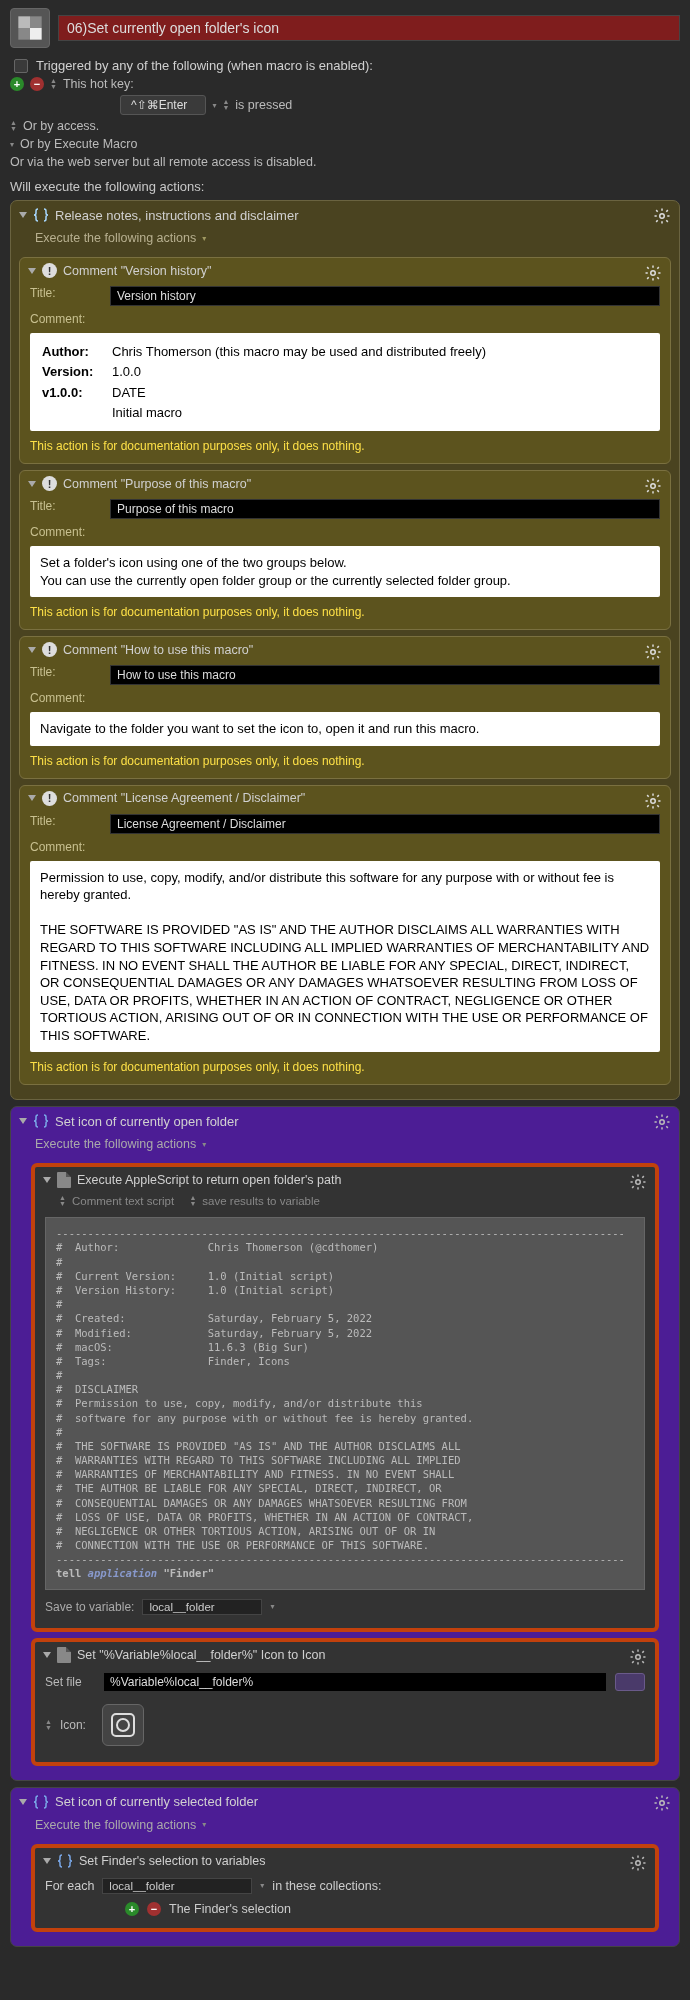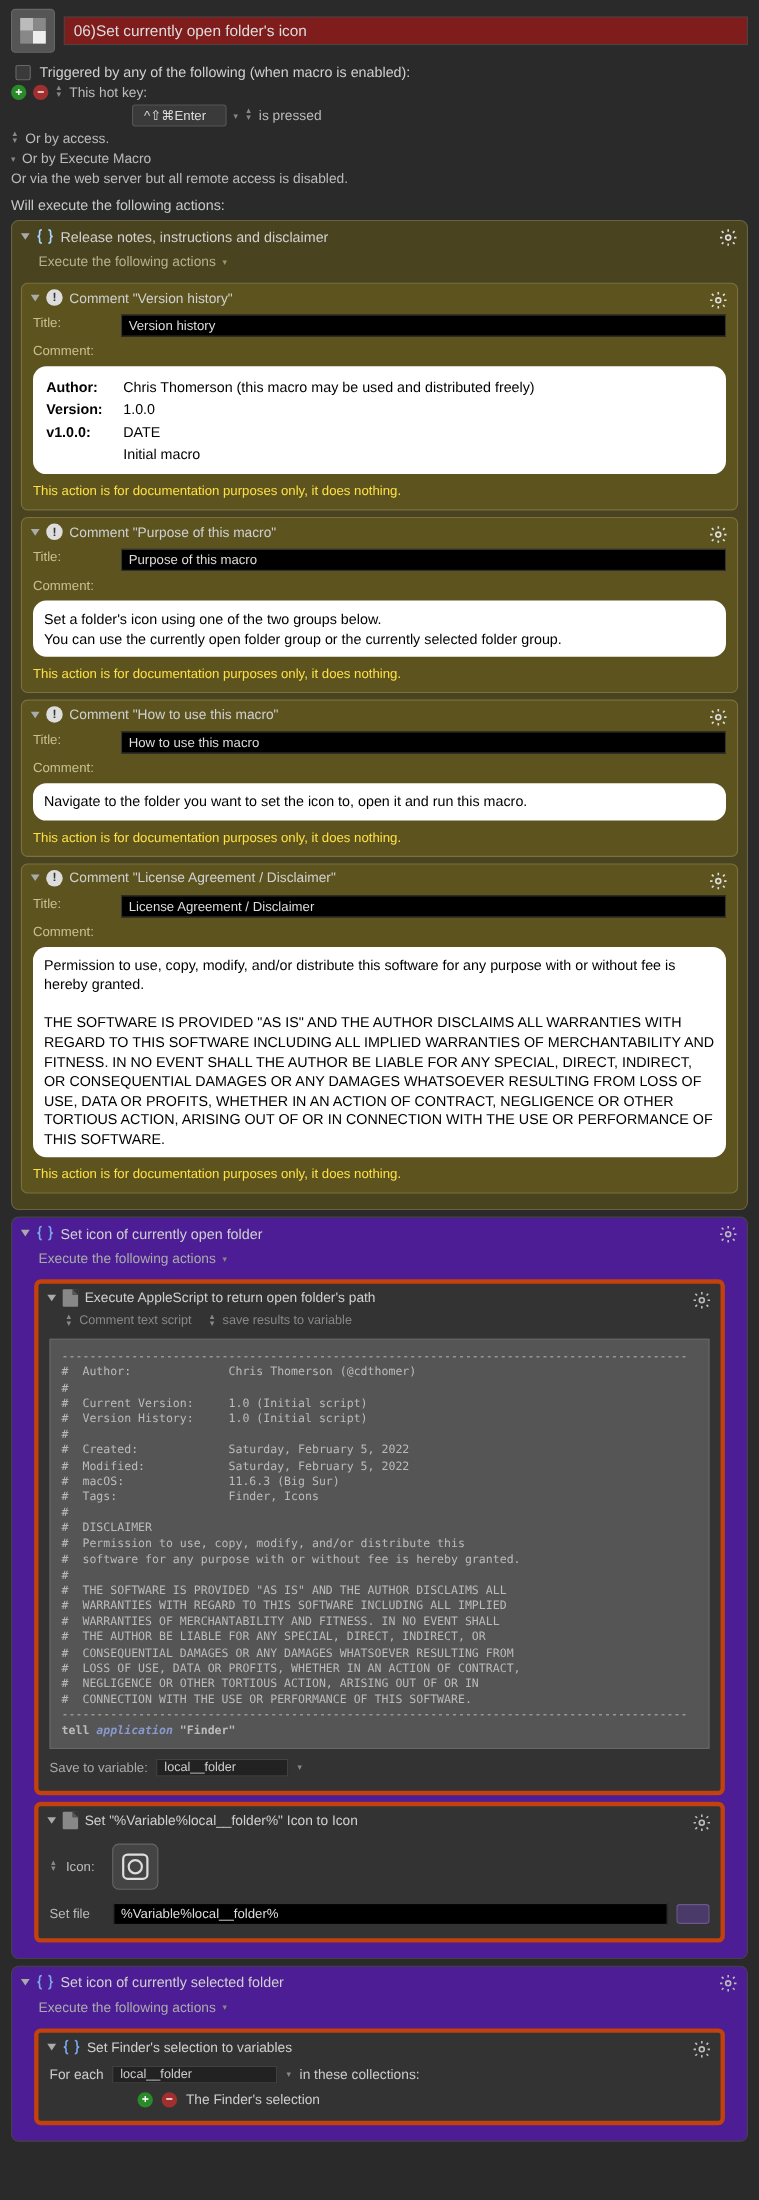--- a/index.html
+++ b/index.html
@@ -127,21 +127,21 @@
   .title-input {
     flex: 1; background: #000; border: 1px solid #333;
     padding: 2px 6px; font-size: 12px; color: #ddd;
   }
   .comment-body {
     background: #fff; color: #000;
     margin: 4px 10px 2px 10px;
     padding: 8px 10px;
     font-size: 13px;
     line-height: 1.35;
-    border-radius: 12px;
+    border-radius: 2px;
   }
   .comment-body table td { padding-right: 12px; vertical-align: top; }
   .comment-body table td:first-child { font-weight: bold; min-width: 68px; }
   .footnote {
     padding: 6px 10px 2px 10px;
     font-size: 12px;
     color: #fde047;
   }
 
   
@@ -501,34 +501,34 @@
           <circle cx="12" cy="12" r="3"></circle>
           <path d="M12 2v3M12 19v3M4.2 4.2l2.1 2.1M17.7 17.7l2.1 2.1M2 12h3M19 12h3M4.2 19.8l2.1-2.1M17.7 6.3l2.1-2.1"></path>
         </svg>
     </div>
     <div class="action-header">
       <span class="disclose"></span>
       <span class="script-icon"></span>
       <span>Set "%Variable%local__folder%" Icon to Icon</span>
     </div>
     <div class="setfile-row">
+      <span class="field-label" style="width:50px">Set file</span>
+      <div class="file-input">%Variable%local__folder%</div>
+      <div class="purple-btn"></div>
+    </div>
+    <div class="setfile-row">
       <span class="updown">
           <span>▲</span>
           <span>▼</span>
         </span>
       <span class="field-label" style="width:34px">Icon:</span>
       <div class="icon-preview">
         <div class="icon-preview-inner"></div>
       </div>
     </div>
-    <div class="setfile-row">
-      <span class="field-label" style="width:50px">Set file</span>
-      <div class="file-input">%Variable%local__folder%</div>
-      <div class="purple-btn"></div>
-    </div>
   </div>
 </div>
 
 <div class="group group-dark">
   <div class="gear">
     <svg class="gear-svg" viewBox="0 0 24 24" fill="none" stroke="#bbb" stroke-width="2">
         <circle cx="12" cy="12" r="3"></circle>
         <path d="M12 2v3M12 19v3M4.2 4.2l2.1 2.1M17.7 17.7l2.1 2.1M2 12h3M19 12h3M4.2 19.8l2.1-2.1M17.7 6.3l2.1-2.1"></path>
       </svg>
   </div>

